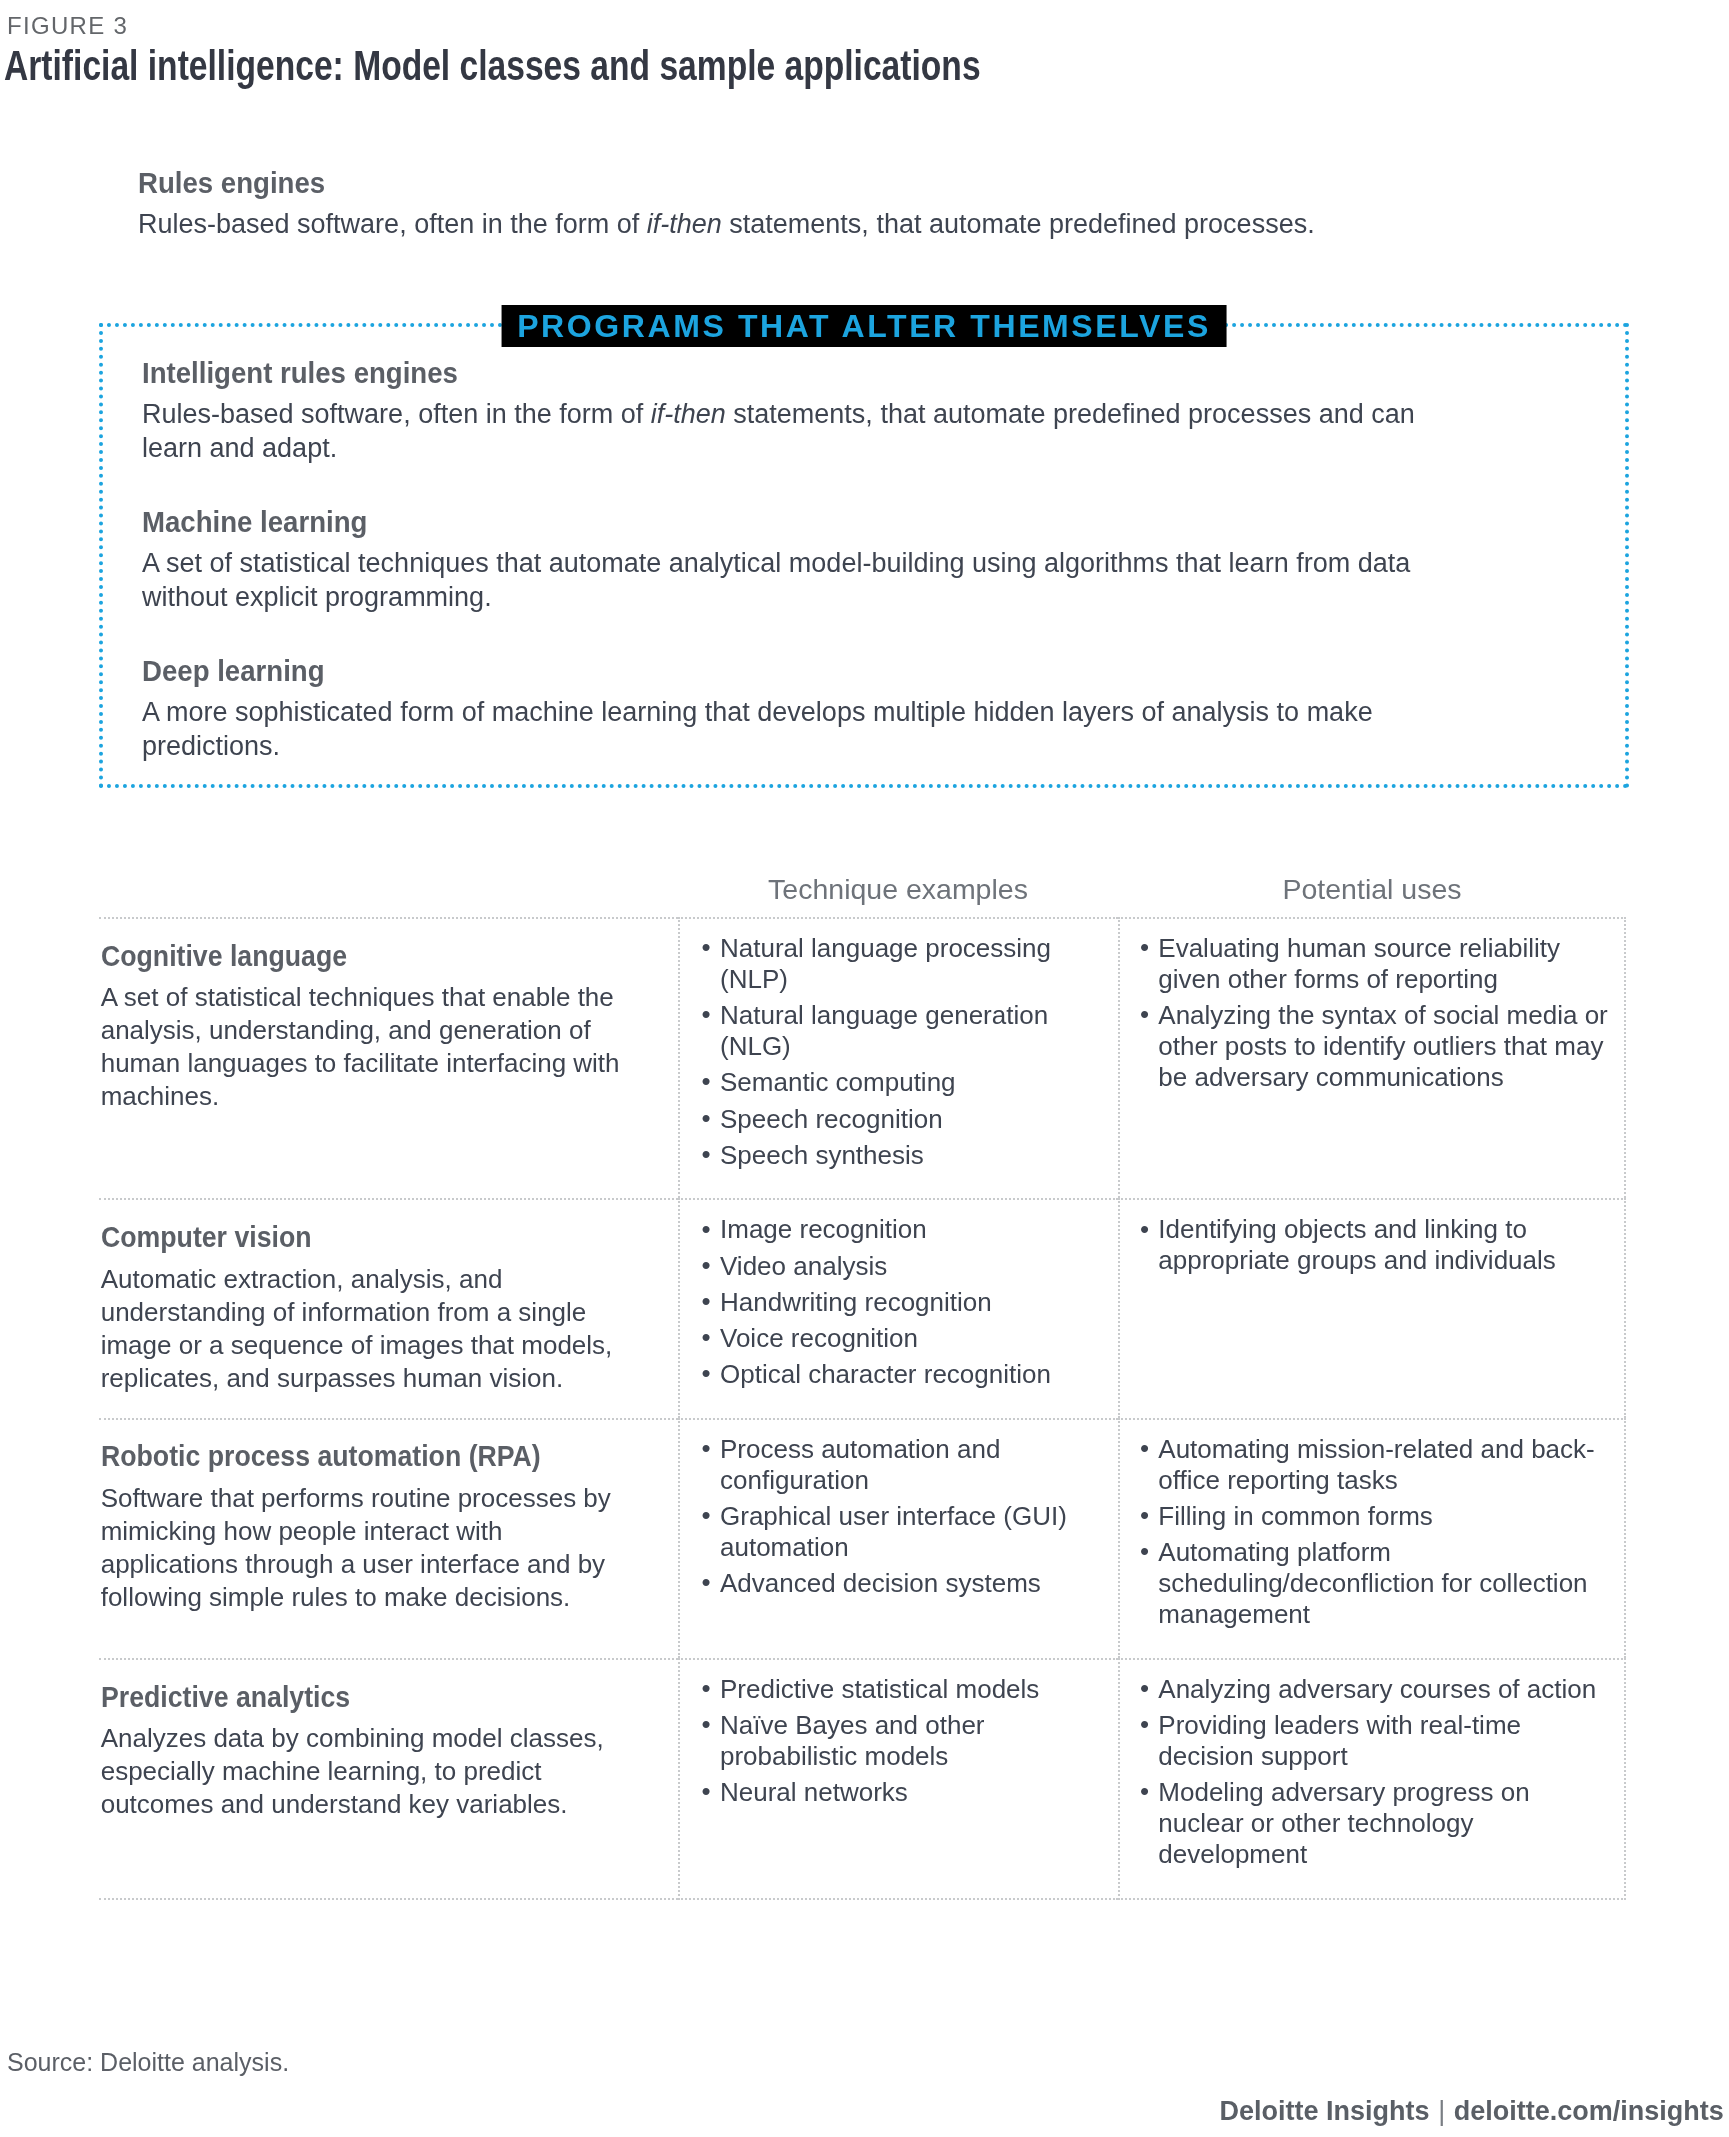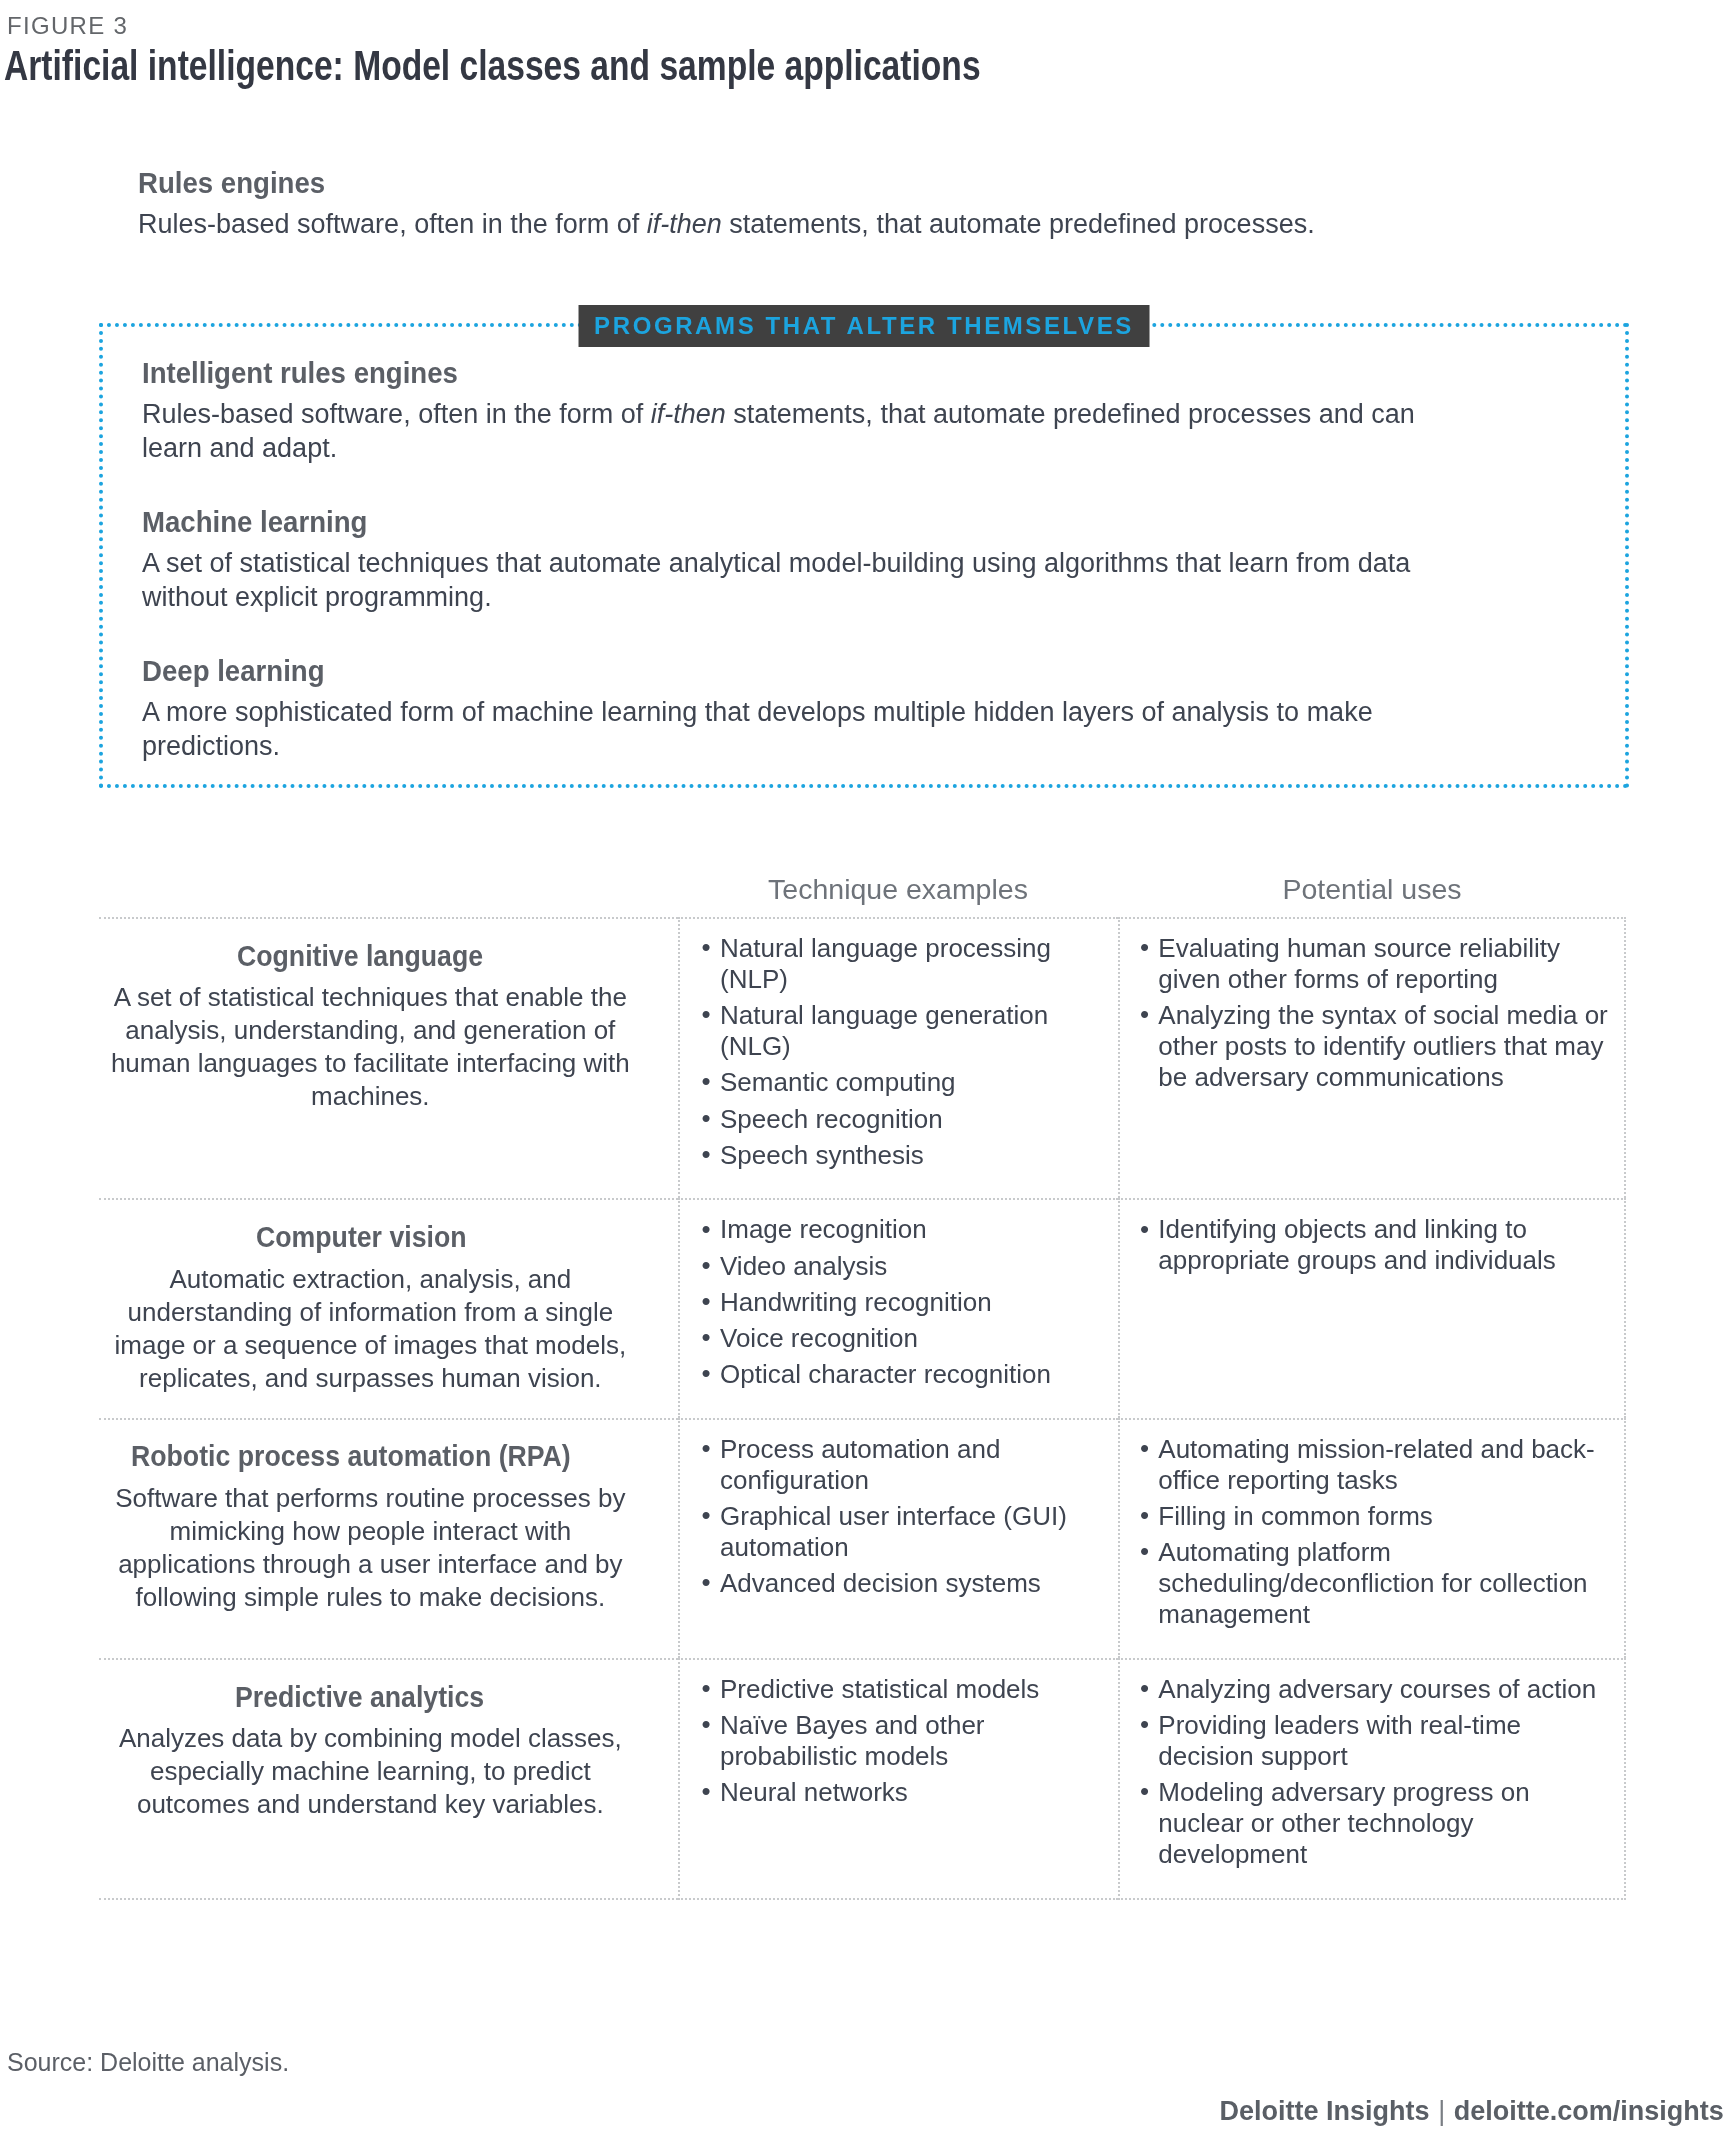--- a/index.html
+++ b/index.html
@@ -28,40 +28,40 @@
   }
   .sec-p{font-size:27px;line-height:34px;color:#3E4450;max-width:1297px;}
 
   
   .alter-box{
     position:absolute;top:323px;left:99px;width:1530px;height:465px;box-sizing:border-box;
     border:4.3px dotted #1CA4DF;padding:29px 39px 0 39px;
   }
   .box-label{
     position:absolute;top:-22.5px;left:50%;transform:translateX(-50%);
-    background:#404040;padding:0 15.6px;height:42px;line-height:42px;white-space:nowrap;
-    font-size:24px;font-weight:bold;letter-spacing:2.6px;color:#1CA4DF;
+    background:#000000;padding:0 15.6px;height:42px;line-height:42px;white-space:nowrap;
+    font-size:32px;font-weight:bold;letter-spacing:2.6px;color:#1CA4DF;
   }
   .box-sec{margin-bottom:40px;}
 
   
   .col-headers{
     position:absolute;top:844px;left:99px;width:1528px;
     display:grid;grid-template-columns:579px 440px 508px;
   }
   .col-header{
     text-align:center;font-size:28.5px;font-weight:normal;color:#6E737A;line-height:35px;margin-top:28px;
   }
 
   
   .ai-table{position:absolute;top:917px;left:99px;width:1528px;}
   .t-row{display:grid;grid-template-columns:579px 440px 508px;}
   .t-row .cell{border-top:2.6px dotted #C8CACC;box-sizing:border-box;}
   .ai-table > .t-row:last-child .cell{border-bottom:2.6px dotted #C8CACC;}
-  .c-name{padding:12px 38px 22.5px 1.7px;text-align:center;}
+  .c-name{padding:12px 38px 22.5px 1.7px;}
   .c-tech{border-left:2.6px dotted #C8CACC;padding:14px 8.6px 22.5px 19px;}
   .c-uses{border-left:2.6px dotted #C8CACC;border-right:2.6px dotted #C8CACC;padding:14px 5.2px 22.5px 17.3px;}
   .row-h{
     display:inline-block;font-size:29px;font-weight:bold;color:#5B5F66;
     transform:scaleX(0.92);transform-origin:0 50%;margin:8.6px 0 8.6px 0;white-space:nowrap;
   }
   .row-p{font-size:26px;line-height:33px;color:#3E4450;}
   .bullets{list-style:none;}
   .bullet{
     position:relative;padding-left:21px;margin-bottom:5.2px;

